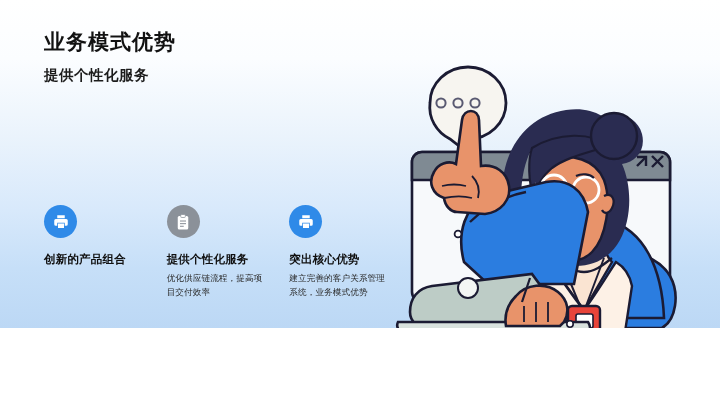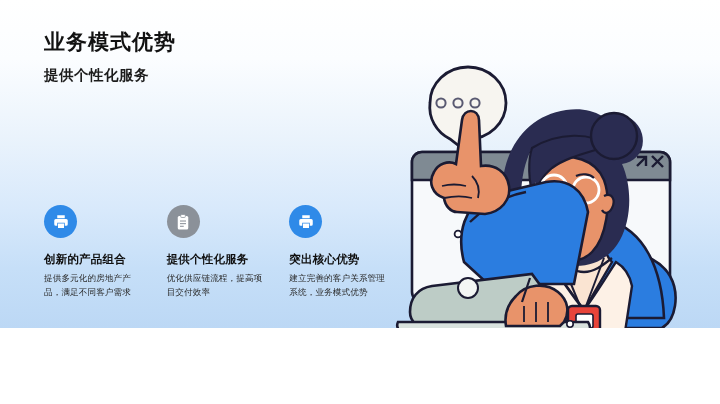--- a/index.html
+++ b/index.html
@@ -107,21 +107,20 @@
 
     <div class="feature">
       <div class="feat-icon" style="background:#2f8ae8;">
         <svg width="18" height="18" viewBox="0 0 24 24" fill="#ffffff" aria-hidden="true">
           <path d="M7 3h10v4H7z"></path>
           <path d="M5 8h14a2 2 0 0 1 2 2v5a2 2 0 0 1-2 2h-2v-4H7v4H5a2 2 0 0 1-2-2v-5a2 2 0 0 1 2-2z"></path>
           <path d="M8 14h8v6H8z"></path>
         </svg>
       </div>
       <div class="feat-title">创新的产品组合</div>
-      <div class="feat-desc">提供多元化的房地产产品，满足不同客户需求</div>
     </div>
 
     <div class="feature">
       <div class="feat-icon" style="background:#8b9199;">
         <svg width="18" height="18" viewBox="0 0 24 24" aria-hidden="true">
           <rect x="5" y="4" width="14" height="18" rx="2" fill="#ffffff"></rect>
           <rect x="9" y="2" width="6" height="4" rx="1" fill="#ffffff" stroke="#8b9199" stroke-width="1"></rect>
           <rect x="8" y="10" width="8" height="1.4" fill="#8b9199"></rect>
           <rect x="8" y="13.5" width="8" height="1.4" fill="#8b9199"></rect>
           <rect x="8" y="17" width="5" height="1.4" fill="#8b9199"></rect>

